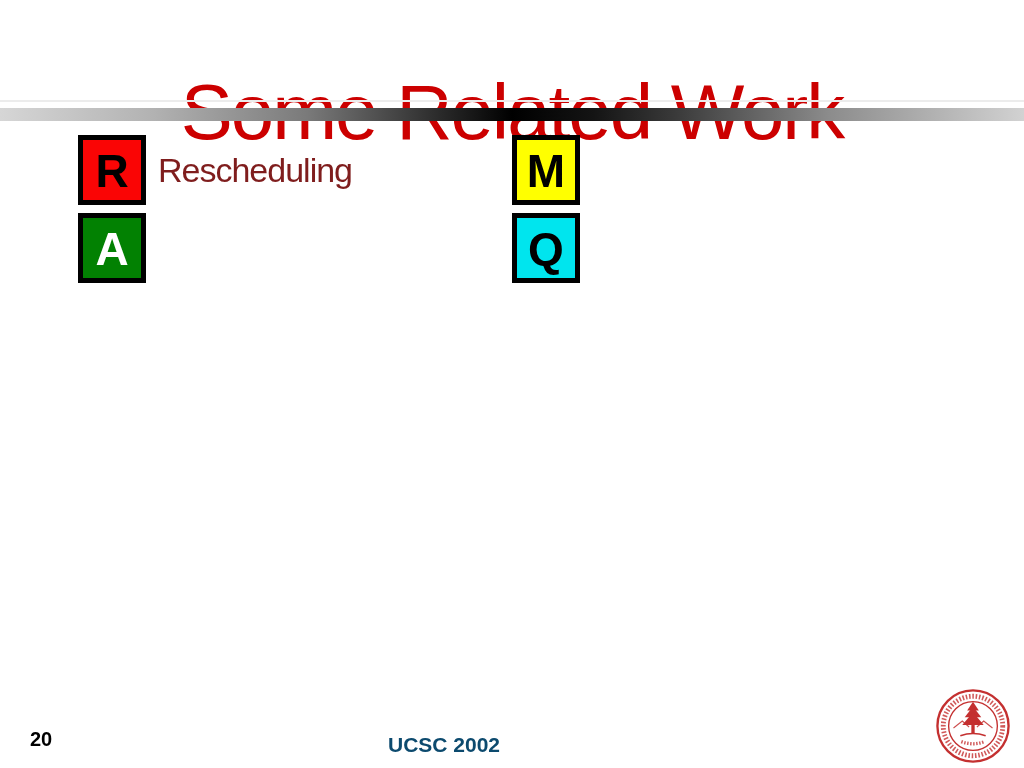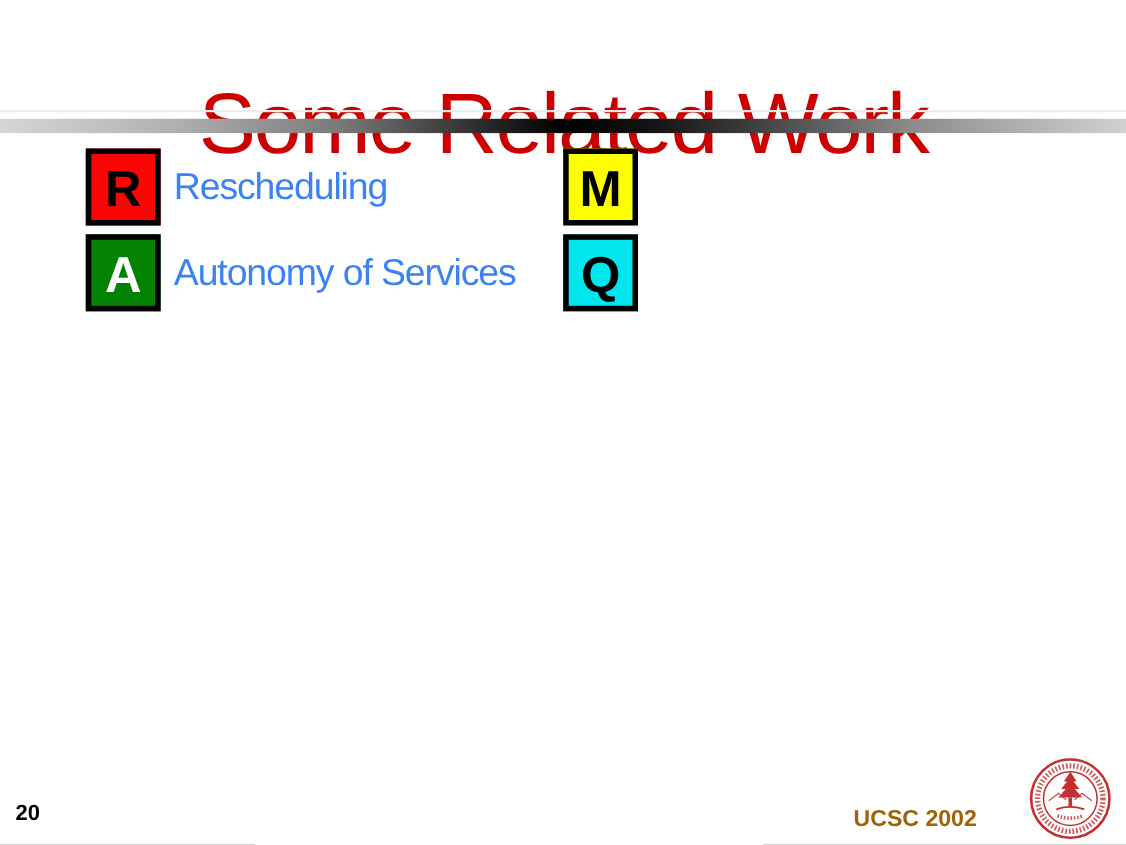--- a/index.html
+++ b/index.html
@@ -68,27 +68,27 @@
   .legend-letter {
     font-size: 46px;
     font-weight: bold;
     line-height: 1;
     padding-top: 2px;
   }
 
   .legend-label {
     font-size: 34px;
     letter-spacing: -1px;
-    color: #3b82f6;
+    color: #7f1d1d;
     white-space: nowrap;
   }
 
   .page-number {
     position: absolute;
-    left: 14px;
+    left: 30px;
     top: 728px;
     font-size: 20px;
     font-weight: bold;
     color: #000000;
   }
 
   .footer-text {
     position: absolute;
     left: 0;
     top: 733px;
@@ -128,32 +128,31 @@
   <div class="legend-item" style="left:512px; top:135px">
     <div class="legend-box" style="background-color: rgb(255, 255, 0); color: rgb(0, 0, 0);">
       <span class="legend-letter">M</span>
     </div>
   </div>
 
   <div class="legend-item" style="left:78px; top:213px">
     <div class="legend-box" style="background-color: rgb(2, 129, 2); color: rgb(255, 255, 255);">
       <span class="legend-letter">A</span>
     </div>
-    <span class="legend-label">Autonomy of Services</span>
   </div>
 
   <div class="legend-item" style="left:512px; top:213px">
     <div class="legend-box" style="background-color: rgb(0, 229, 238); color: rgb(0, 0, 0);">
       <span class="legend-letter">Q</span>
     </div>
   </div>
 
   <div class="page-number">20</div>
 
-  <div class="footer-text" style="color: #a16207; text-align: right;">UCSC 2002</div>
+  <div class="footer-text" style="color: #0c4a6e;">UCSC 2002</div>
 
   <div class="seal-logo" style="color: rgb(196, 48, 48);">
     <svg viewBox="0 0 80 80" xmlns="http://www.w3.org/2000/svg" aria-hidden="true">
 
       <circle cx="40" cy="40" r="36.5" fill="#ffffff" stroke="currentColor" stroke-width="2.4"></circle>
 
       <circle cx="40" cy="40" r="30.5" fill="none" stroke="currentColor" stroke-width="5" stroke-dasharray="1.6 1.8" opacity="0.8"></circle>
 
       <circle cx="40" cy="40" r="25" fill="#ffffff" stroke="currentColor" stroke-width="1.4"></circle>
 

